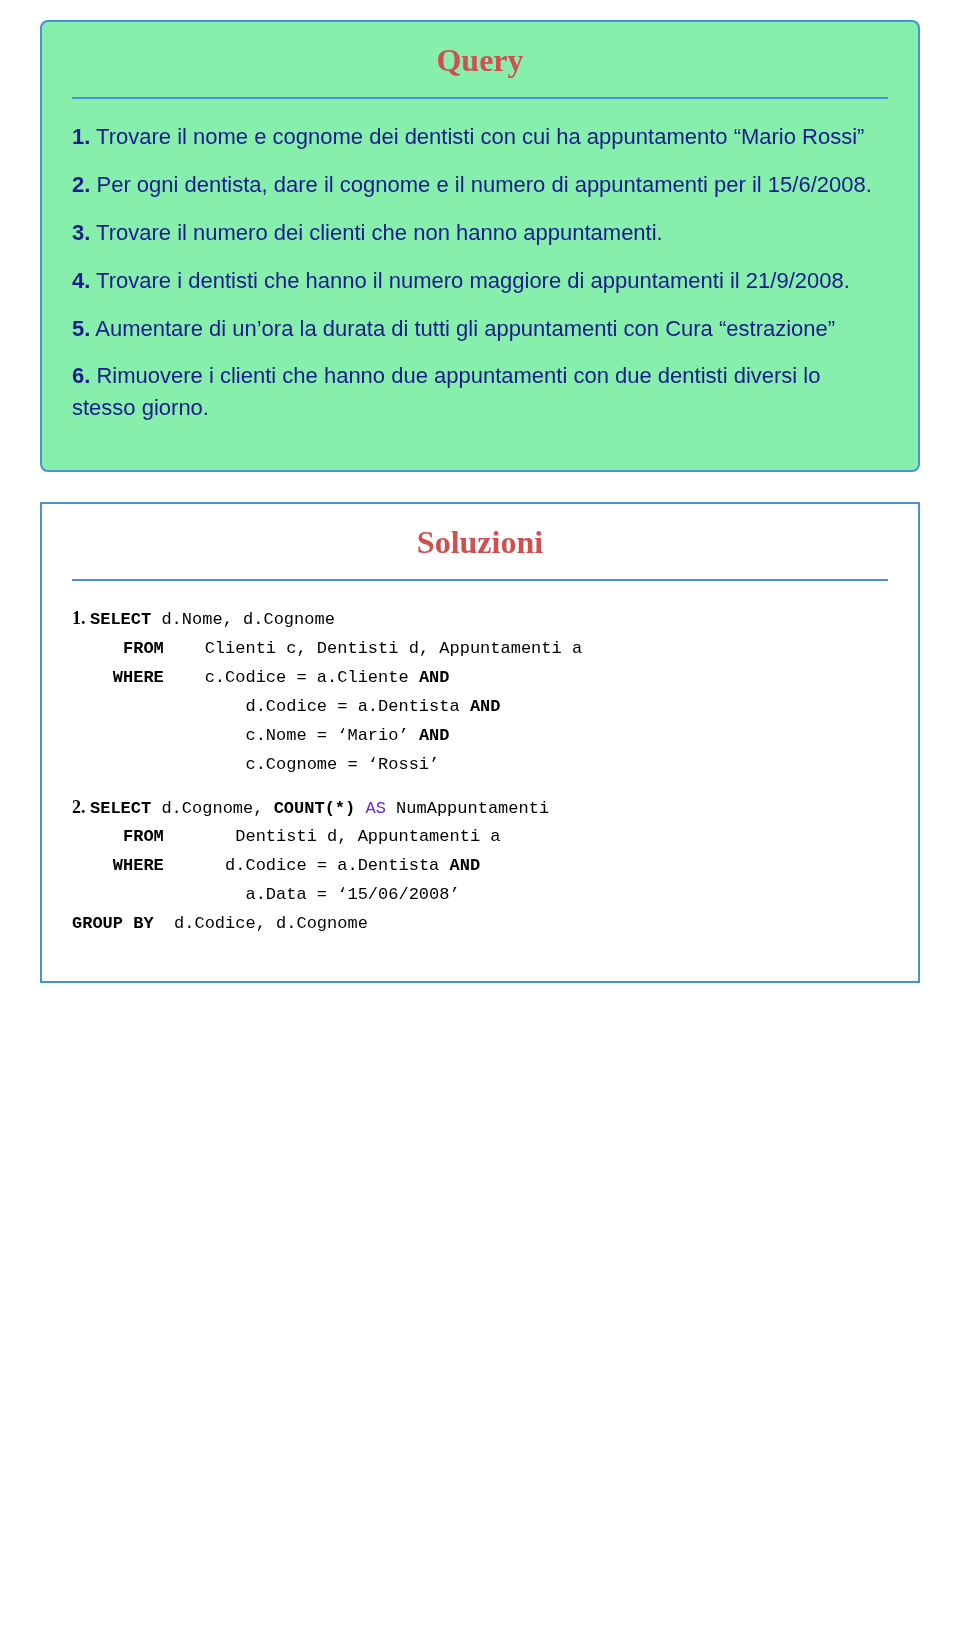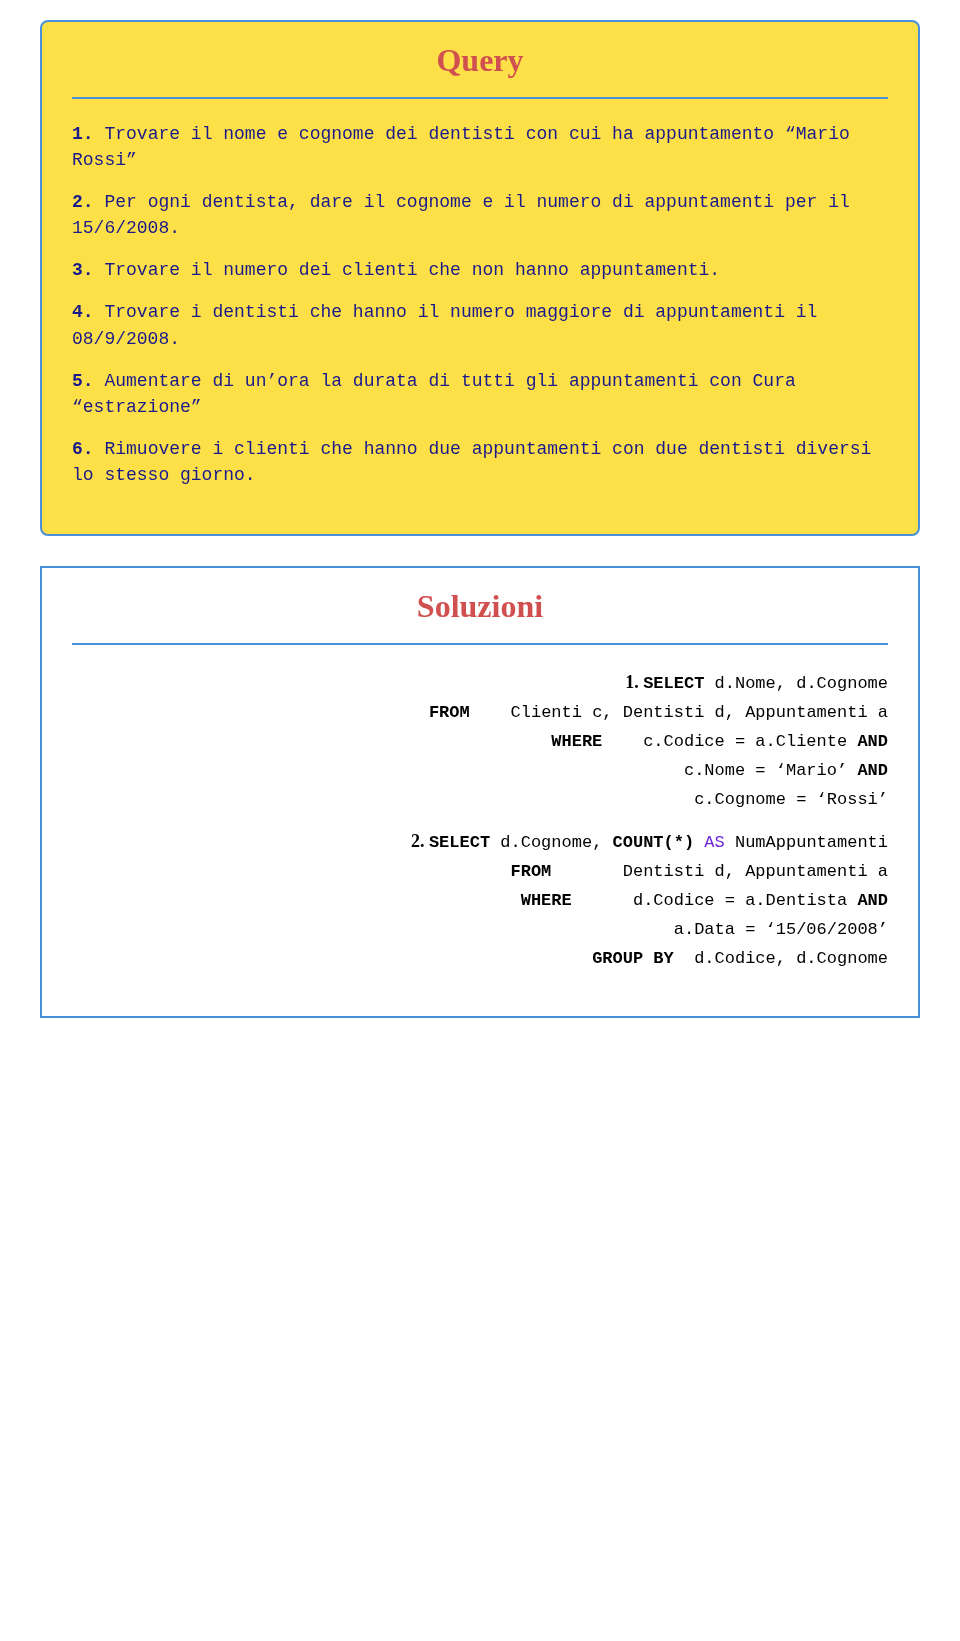--- a/index.html
+++ b/index.html
@@ -22,21 +22,21 @@
       background: #ffffff;
       padding: 20px 40px 40px 40px;
     }
 
     
     .query-section {
       border: 2px solid #4a90d9;
       border-radius: 8px;
       padding: 20px 30px 30px 30px;
       margin-bottom: 30px;
-      background: #fde047;
+      background: #86efac;
     }
 
     .section-title {
       text-align: center;
       font-size: 32px;
       font-weight: bold;
       color: #d05050;
       margin-bottom: 18px;
       font-family: 'Comic Sans MS', cursive;
     }
@@ -46,25 +46,25 @@
       border-top: 2px solid #4a90d9;
       margin-bottom: 22px;
     }
 
     .query-list {
       list-style: none;
       padding: 0;
     }
 
     .query-list li {
-      font-size: 18px;
+      font-size: 22px;
       color: #1a1a8c;
       margin-bottom: 16px;
       line-height: 1.45;
-      font-family: Liberation Mono, monospace;
+      font-family: Liberation Sans, sans-serif;
     }
 
     .query-list li .num {
       font-weight: bold;
     }
 
     
     .soluzioni-section {
       border: 2px solid #4a90d9;
       border-radius: 0;
@@ -74,21 +74,20 @@
 
     .code-block {
       font-family: 'Courier New', Courier, monospace;
       font-size: 17px;
       color: #000000;
       line-height: 1.7;
     }
 
     .code-item {
       margin-bottom: 12px;
-      text-align: right;
     }
 
     .kw-select {
       font-weight: bold;
       color: #000000;
     }
 
     .kw-from {
       font-weight: bold;
       color: #000000;
@@ -150,21 +149,21 @@
       <li>
         <span class="num">2.</span>
         <span>Per ogni dentista, dare il cognome e il numero di appuntamenti per il 15/6/2008.</span>
       </li>
       <li>
         <span class="num">3.</span>
         <span>Trovare il numero dei clienti che non hanno appuntamenti.</span>
       </li>
       <li>
         <span class="num">4.</span>
-        <span>Trovare i dentisti che hanno il numero maggiore di appuntamenti il 08/9/2008.</span>
+        <span>Trovare i dentisti che hanno il numero maggiore di appuntamenti il 21/9/2008.</span>
       </li>
       <li>
         <span class="num">5.</span>
         <span>Aumentare di un’ora la durata di tutti gli appuntamenti con Cura “estrazione”</span>
       </li>
       <li>
         <span class="num">6.</span>
         <span>Rimuovere i clienti che hanno due appuntamenti con due dentisti diversi lo stesso giorno.</span>
       </li>
     </ol>
@@ -180,20 +179,23 @@
         <div>
           <span class="item-num">1. </span><span class="kw-select">SELECT</span>&nbsp;<span>d.Nome, d.Cognome</span>
         </div>
         <div>
           <span class="code-label">&nbsp;&nbsp;&nbsp;&nbsp;&nbsp;<span class="kw-from">FROM</span></span>&nbsp;&nbsp;&nbsp;&nbsp;<span>Clienti c, Dentisti d, Appuntamenti a</span>
         </div>
         <div>
           <span class="code-label">&nbsp;&nbsp;&nbsp;&nbsp;<span class="kw-where">WHERE</span></span>&nbsp;&nbsp;&nbsp;&nbsp;<span>c.Codice = a.Cliente <span class="kw-and">AND</span></span>
         </div>
         <div>
+          <span>&nbsp;&nbsp;&nbsp;&nbsp;&nbsp;&nbsp;&nbsp;&nbsp;&nbsp;&nbsp;&nbsp;&nbsp;&nbsp;&nbsp;&nbsp;&nbsp;&nbsp;</span><span>d.Codice = a.Dentista <span class="kw-and">AND</span></span>
+        </div>
+        <div>
           <span>&nbsp;&nbsp;&nbsp;&nbsp;&nbsp;&nbsp;&nbsp;&nbsp;&nbsp;&nbsp;&nbsp;&nbsp;&nbsp;&nbsp;&nbsp;&nbsp;&nbsp;</span><span>c.Nome = ‘Mario’ <span class="kw-and">AND</span></span>
         </div>
         <div>
           <span>&nbsp;&nbsp;&nbsp;&nbsp;&nbsp;&nbsp;&nbsp;&nbsp;&nbsp;&nbsp;&nbsp;&nbsp;&nbsp;&nbsp;&nbsp;&nbsp;&nbsp;</span><span>c.Cognome = ‘Rossi’</span>
         </div>
       </div>
 
       <div class="code-item">
         <div>
           <span class="item-num">2. </span><span class="kw-select">SELECT</span>&nbsp;<span>d.Cognome, <span class="kw-count">COUNT(*)</span> <span class="kw-as">AS</span> NumAppuntamenti</span>

